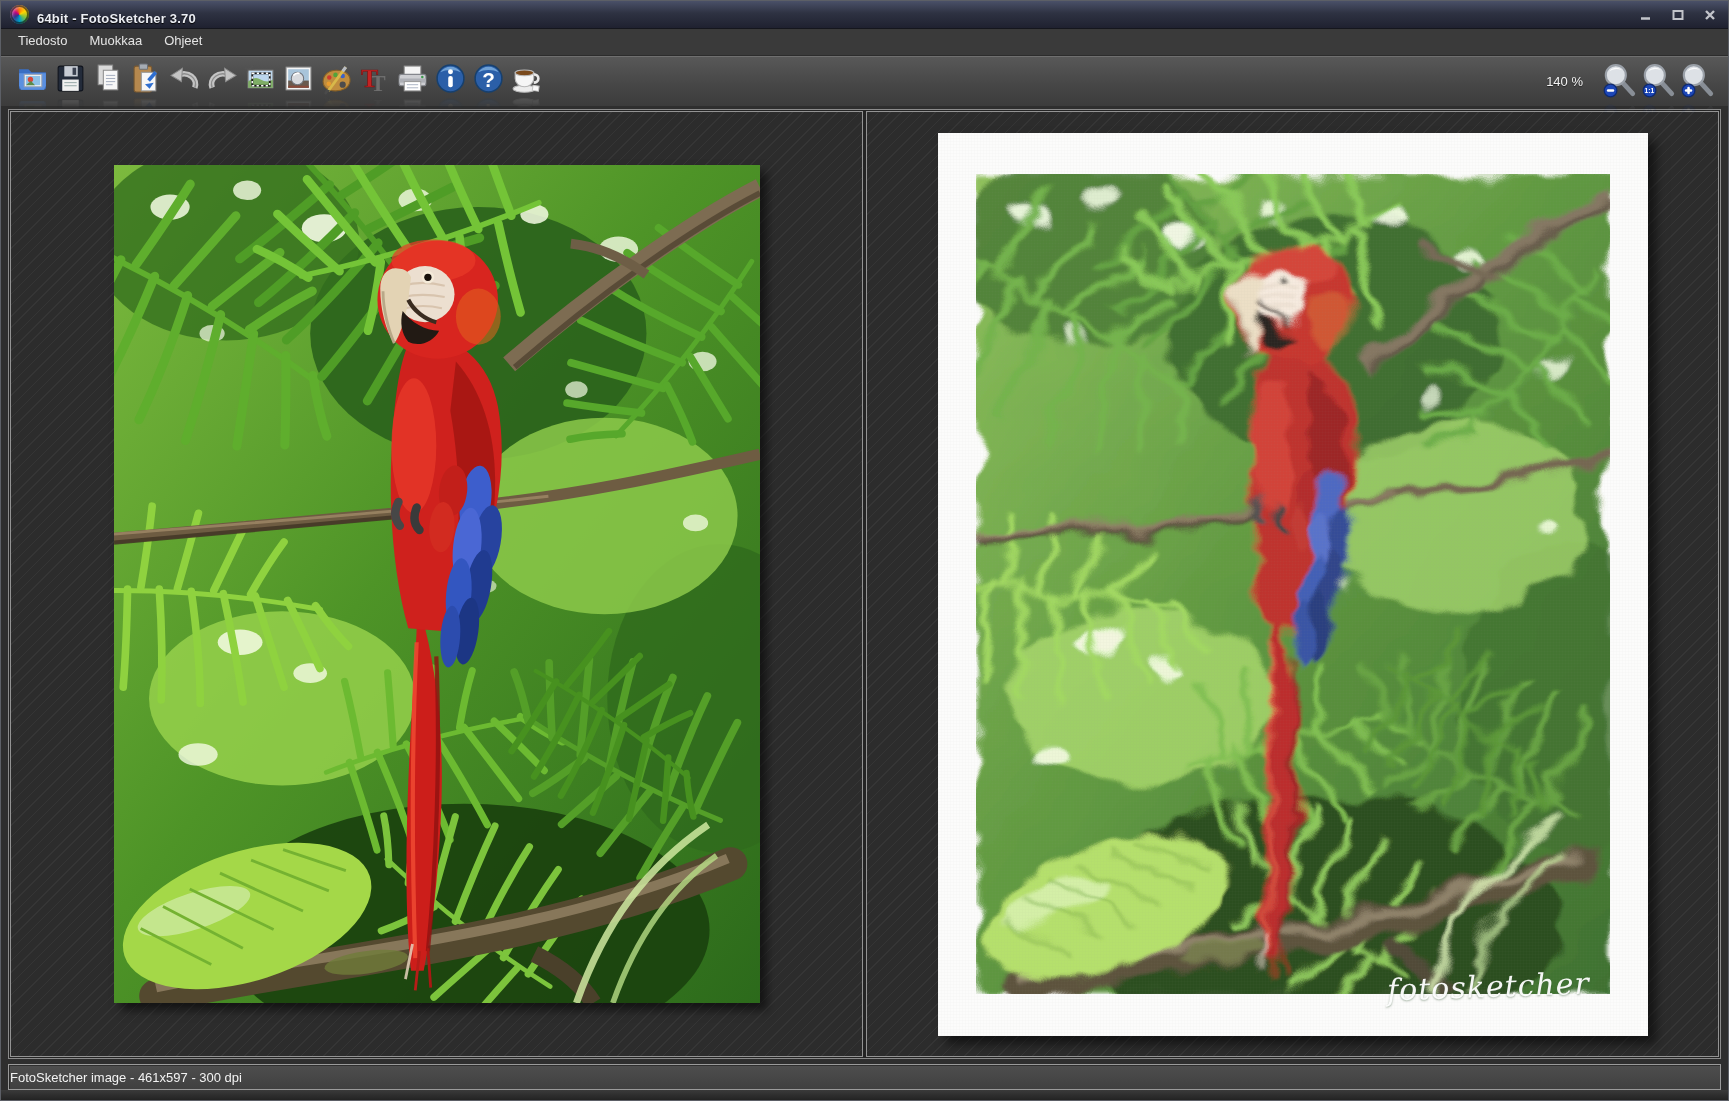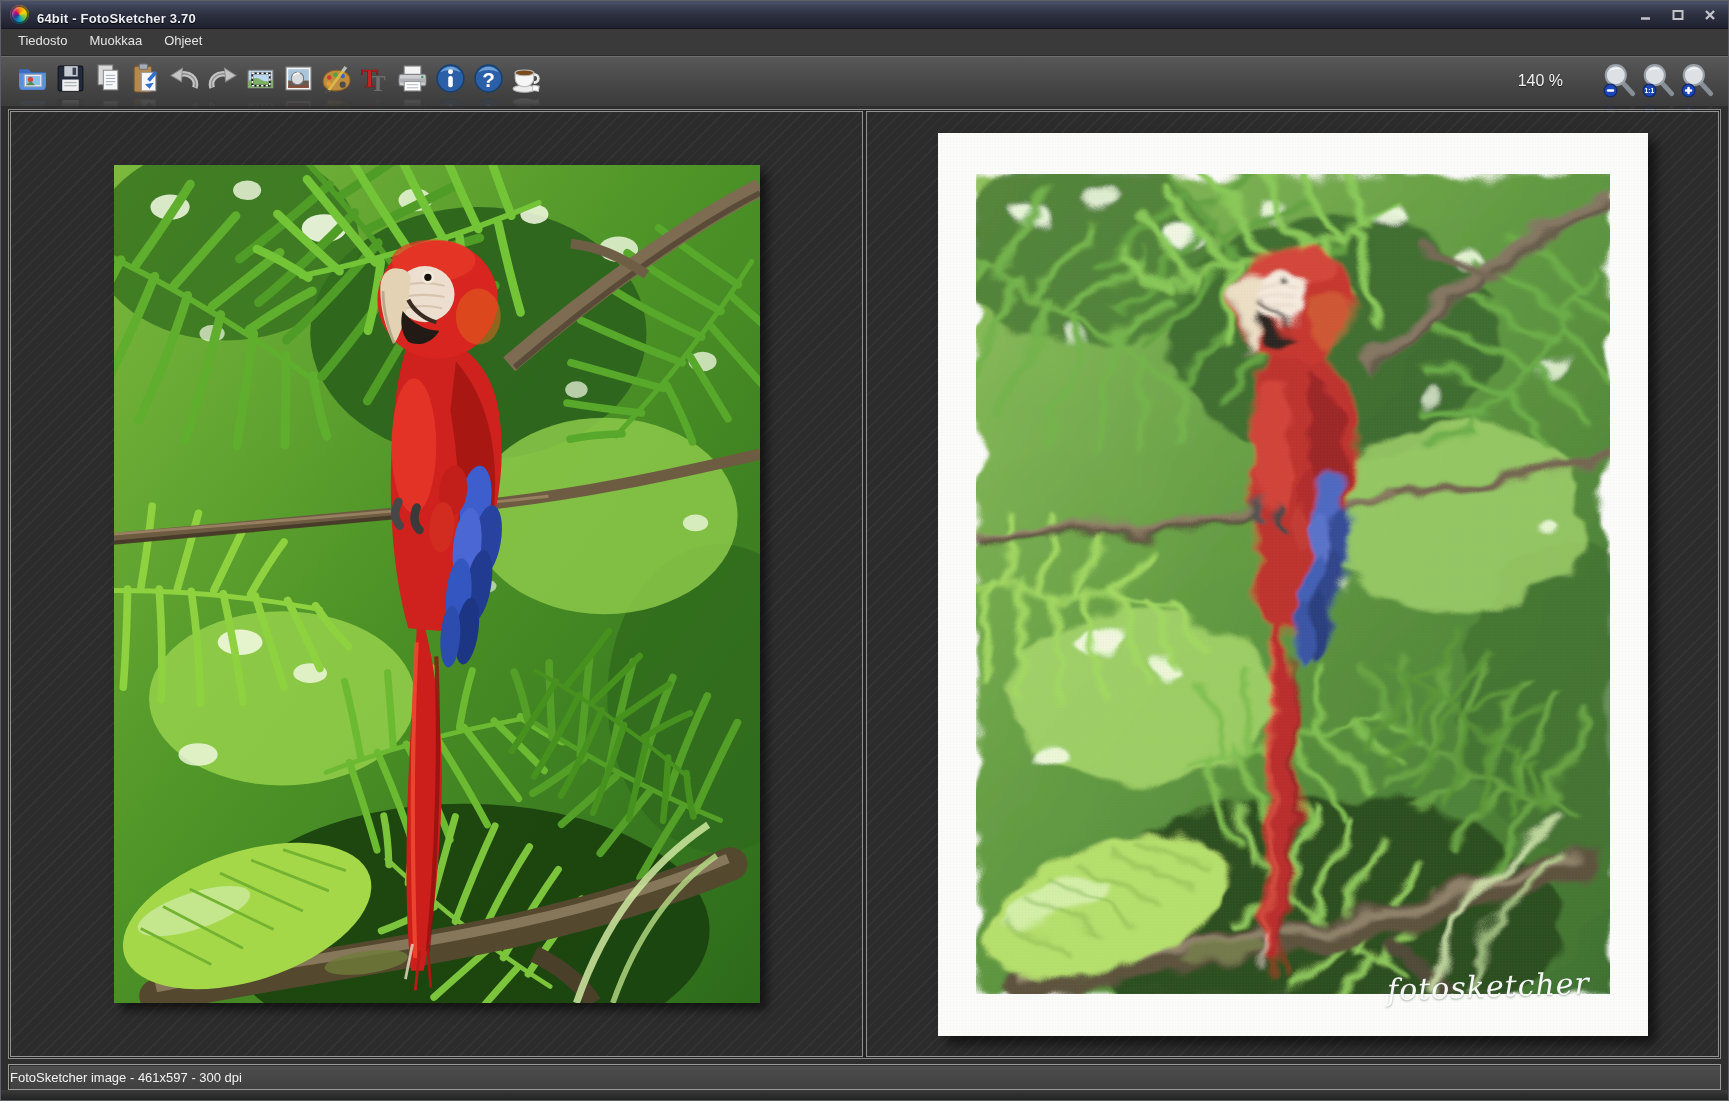--- a/index.html
+++ b/index.html
@@ -30,21 +30,21 @@
 
   
   .toolbar { height:50px; flex:0 0 50px; position:relative;
              background:linear-gradient(#585858, #474747 55%, #3c3c3c);
              border-top:1px solid #6f6f6f; display:flex; align-items:flex-start;
              padding:5px 0 0 12px; }
   .tbtn { width:38px; height:40px; display:flex; align-items:flex-start; justify-content:center; }
   .tbtn svg { width:33px; height:33px;
               -webkit-box-reflect: below 1px linear-gradient(transparent 62%, rgba(255,255,255,.16)); }
   .tb-right { position:absolute; right:12px; top:3px; display:flex; align-items:center; }
-  .zoom-label { color:#f2f2f2; font-size:16px; margin-right:36px; text-shadow:0 1px 1px #222; }
+  .zoom-label { color:#f2f2f2; font-size:13px; margin-right:16px; text-shadow:0 1px 1px #222; }
   .magbtn { width:39px; height:42px; display:flex; align-items:center; justify-content:center; }
   .magbtn svg { width:38px; height:40px;
               -webkit-box-reflect: below 0px linear-gradient(transparent 66%, rgba(255,255,255,.15)); }
 
   
   .main { flex:0 0 950px; height:950px; margin:3px 7px 0 7px; border:1px solid #8b8b8b;
           background:#242424; display:flex; gap:3px; padding:1px; }
   .panel { flex:1 1 0; border:1px solid #939393; background:#2c2c2c;
            background-image:repeating-linear-gradient(135deg, rgba(255,255,255,.045) 0 1px, transparent 1px 8px);
            display:flex; align-items:center; justify-content:center; overflow:hidden; }

